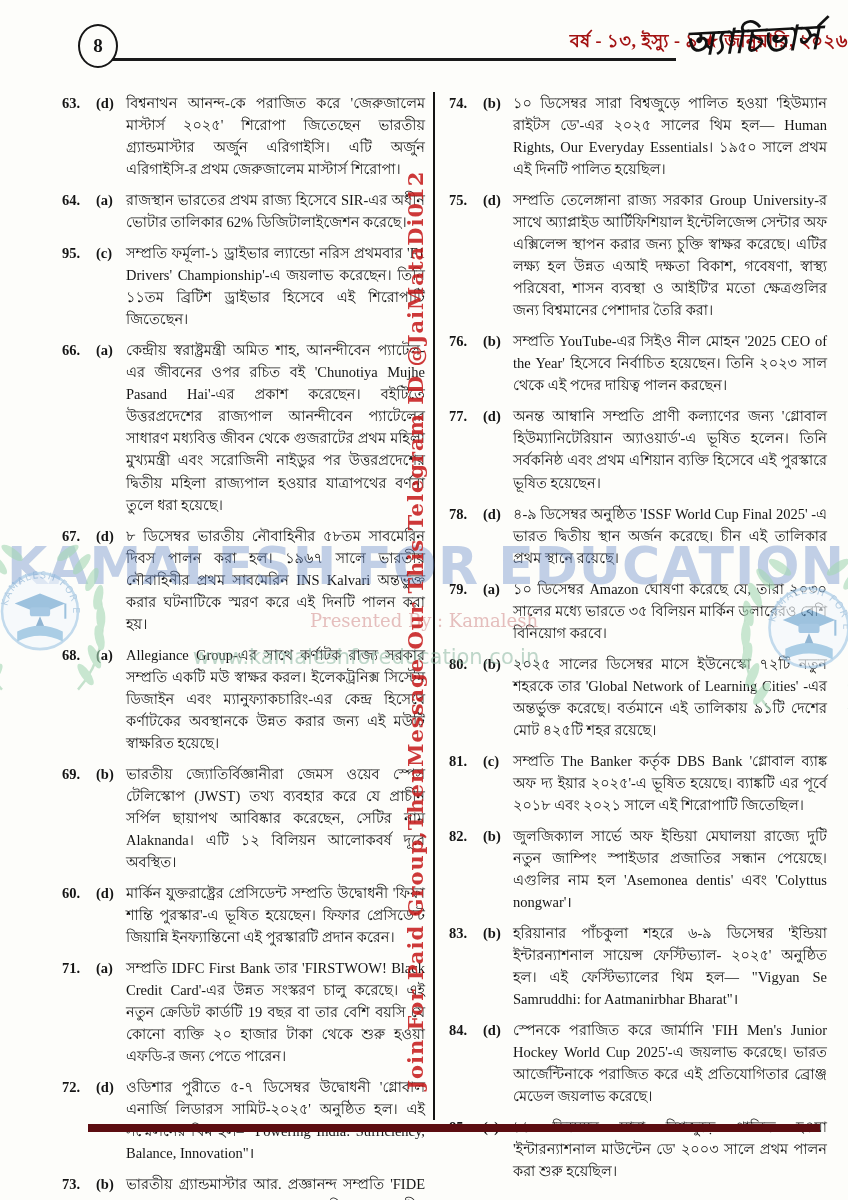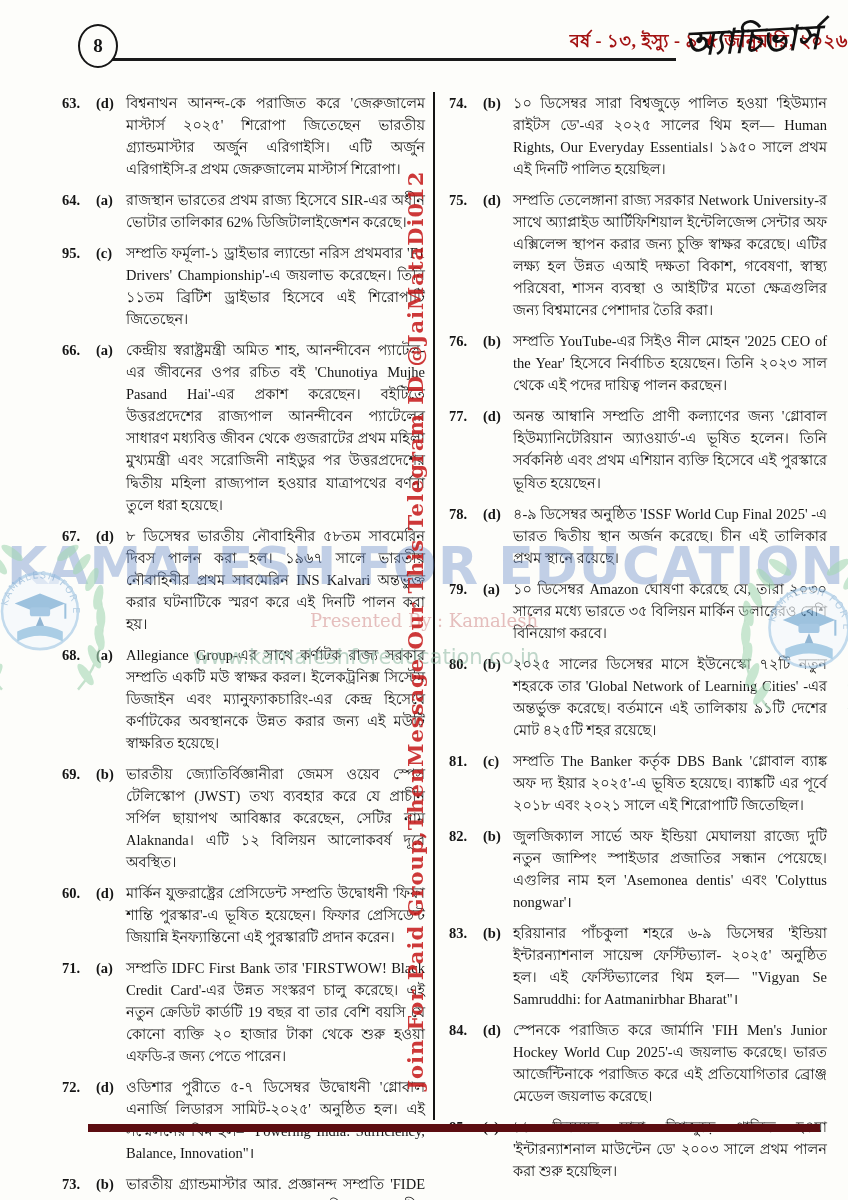--- a/index.html
+++ b/index.html
@@ -180,21 +180,21 @@
   </div>
 <div class="col col-right" id="col-right">
     <div class="item">
       <span class="num">74.</span>
       <span class="opt">(b)</span>
       <div class="txt">১০ ডিসেম্বর সারা বিশ্বজুড়ে পালিত হওয়া 'হিউম্যান রাইটস ডে'-এর ২০২৫ সালের থিম হল— Human Rights, Our Everyday Essentials। ১৯৫০ সালে প্রথম এই দিনটি পালিত হয়েছিল।</div>
     </div>
     <div class="item">
       <span class="num">75.</span>
       <span class="opt">(d)</span>
-      <div class="txt">সম্প্রতি তেলেঙ্গানা রাজ্য সরকার Network University-র সাথে অ্যাপ্লাইড আর্টিফিশিয়াল ইন্টেলিজেন্স সেন্টার অফ এক্সিলেন্স স্থাপন করার জন্য চুক্তি স্বাক্ষর করেছে। এটির লক্ষ্য হল উন্নত এআই দক্ষতা বিকাশ, গবেষণা, স্বাস্থ্য পরিষেবা, শাসন ব্যবস্থা ও আইটি'র মতো ক্ষেত্রগুলির জন্য বিশ্বমানের পেশাদার তৈরি করা।</div>
+      <div class="txt">সম্প্রতি তেলেঙ্গানা রাজ্য সরকার Group University-র সাথে অ্যাপ্লাইড আর্টিফিশিয়াল ইন্টেলিজেন্স সেন্টার অফ এক্সিলেন্স স্থাপন করার জন্য চুক্তি স্বাক্ষর করেছে। এটির লক্ষ্য হল উন্নত এআই দক্ষতা বিকাশ, গবেষণা, স্বাস্থ্য পরিষেবা, শাসন ব্যবস্থা ও আইটি'র মতো ক্ষেত্রগুলির জন্য বিশ্বমানের পেশাদার তৈরি করা।</div>
     </div>
     <div class="item">
       <span class="num">76.</span>
       <span class="opt">(b)</span>
       <div class="txt">সম্প্রতি YouTube-এর সিইও নীল মোহন '2025 CEO of the Year' হিসেবে নির্বাচিত হয়েছেন। তিনি ২০২৩ সাল থেকে এই পদের দায়িত্ব পালন করছেন।</div>
     </div>
     <div class="item">
       <span class="num">77.</span>
       <span class="opt">(d)</span>
       <div class="txt">অনন্ত আম্বানি সম্প্রতি প্রাণী কল্যাণের জন্য 'গ্লোবাল হিউম্যানিটেরিয়ান অ্যাওয়ার্ড'-এ ভূষিত হলেন। তিনি সর্বকনিষ্ঠ এবং প্রথম এশিয়ান ব্যক্তি হিসেবে এই পুরস্কারে ভূষিত হয়েছেন।</div>

